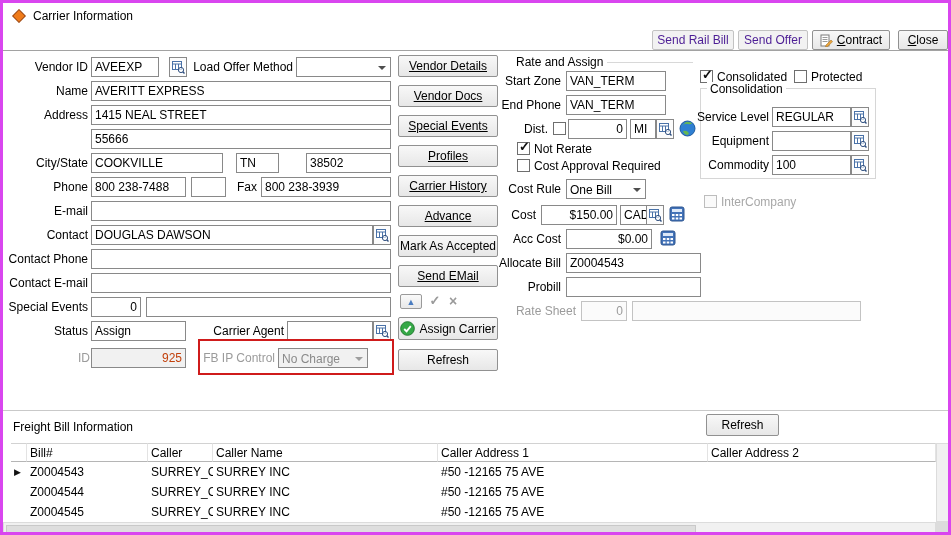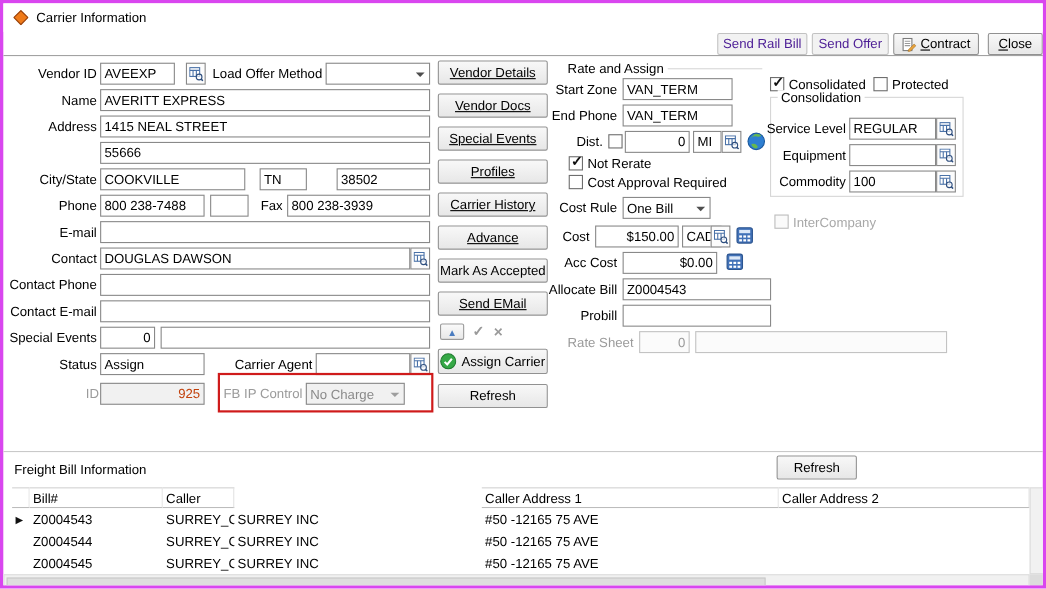--- a/index.html
+++ b/index.html
@@ -346,20 +346,21 @@
 
   <div class="hline" style="left:0;top:407px;width:951px;background:#c9c9c9"></div>
   <div class="abs" style="left:10px;top:417px;height:14px;line-height:14px">Freight Bill Information</div>
   <div class="btn" style="left:703px;top:411px;width:73px;height:22px">
       <span>Refresh</span>
     </div>
 
   <div class="th" style="left:8px;top:440px;width:16px"></div>
   <div class="th" style="left:24px;top:440px;width:121px">Bill#</div>
   <div class="th" style="left:145px;top:440px;width:65px">Caller</div>
+  <div class="th" style="left:210px;top:440px;width:225px">Caller Name</div>
   <div class="th" style="left:435px;top:440px;width:270px">Caller Address 1</div>
   <div class="th" style="left:705px;top:440px;width:228px">Caller Address 2</div>
 
   <div class="trow" style="top:459px">
     <span class="marker">▶</span>
     <div class="td" style="left:16px;width:121px">Z0004543</div>
     <div class="td" style="left:137px;width:65px">SURREY_CU</div>
     <div class="td" style="left:202px;width:225px">SURREY INC</div>
     <div class="td" style="left:427px;width:270px">#50 -12165 75 AVE</div>
     <div class="td" style="left:697px;width:228px"></div>

